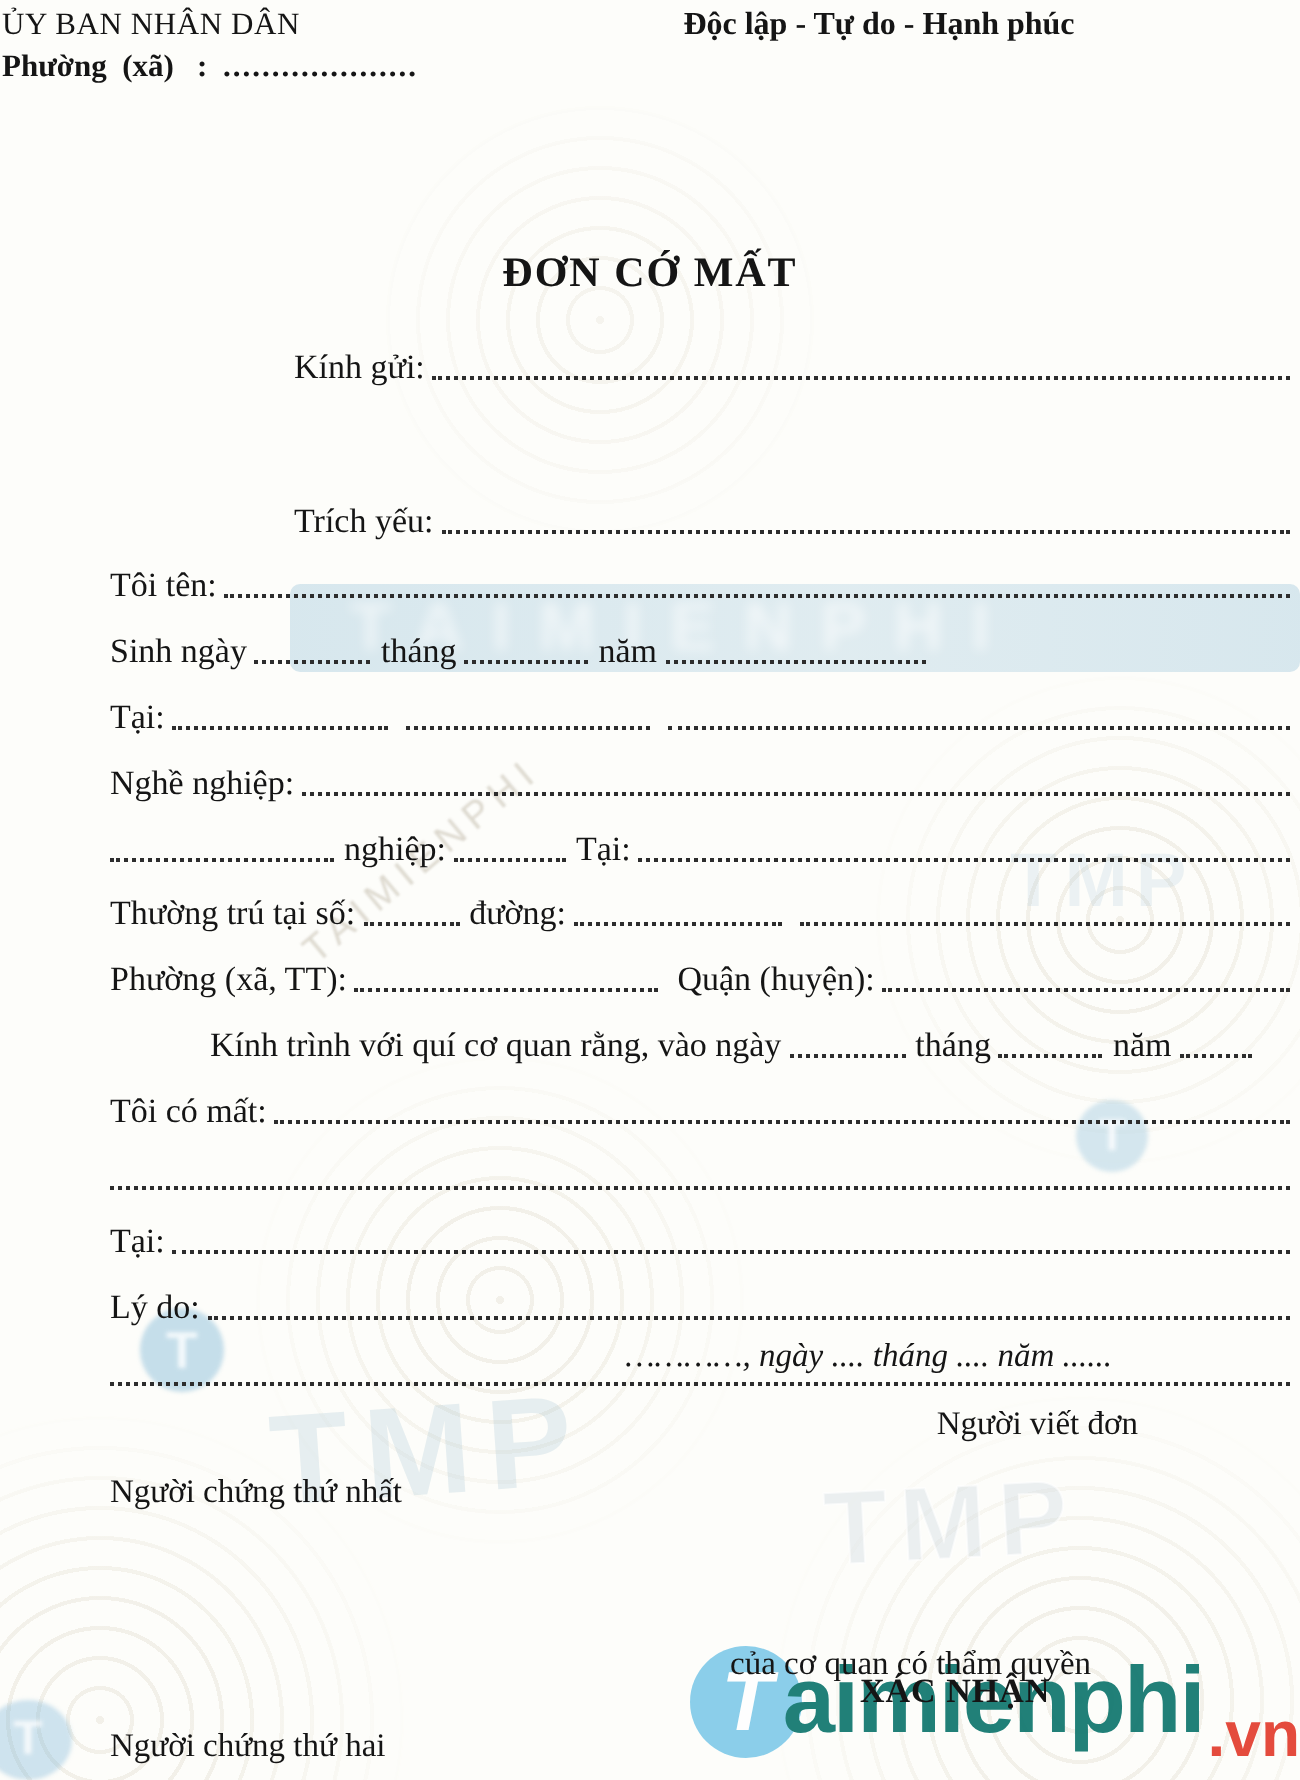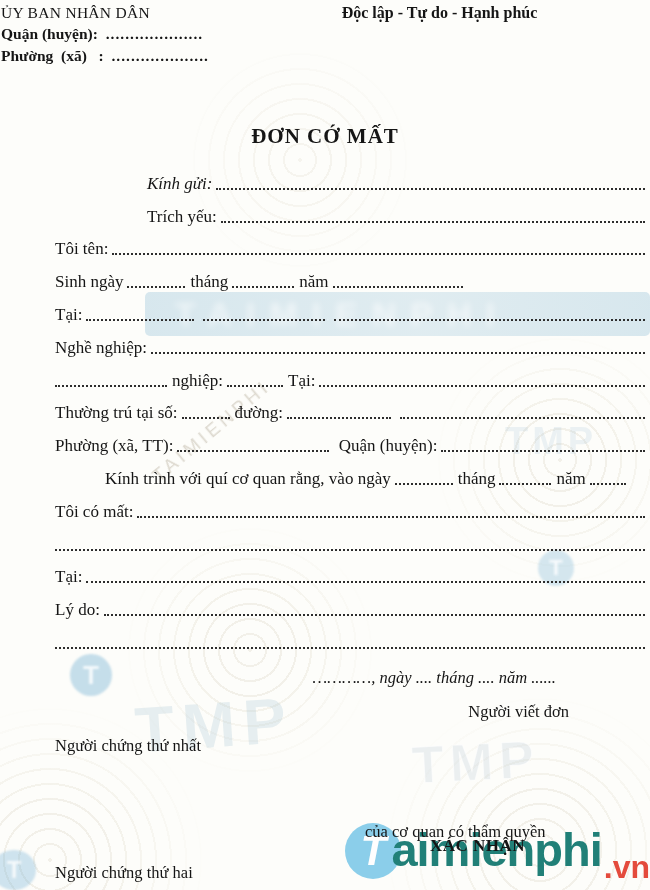--- a/index.html
+++ b/index.html
@@ -90,36 +90,35 @@
   <div class="wm-tmp wm-tmp2">TMP</div>
   <div class="wm-tmp wm-tmp3">TMP</div>
   <div class="wm-diag">TAIMIENPHI</div>
   <div class="wm-circle wm-ct1">T</div>
   <div class="wm-circle wm-ct2">T</div>
   <div class="wm-circle wm-ct3">T</div>
 
   <div class="hdr">
     <div class="hdr-left">
       <div class="hl1">ỦY BAN NHÂN DÂN</div>
-      <div class="hl2"><span>Quận (huyện):  </span><span class="hdots">....................</span></div>
       <div class="hl2"><span>Phường  (xã)   :  </span><span class="hdots">....................</span></div>
     </div>
     <div class="hdr-right">
       <div class="hr2">Độc lập - Tự do - Hạnh phúc</div>
     </div>
   </div>
 
   <h1 class="title">ĐƠN CỚ MẤT</h1>
 
   <div id="form-lines">
-      <div class="line" style="padding-left: 92px; font-style: italic;">
+      <div class="line" style="padding-left: 92px;">
         <span class="lbl">Kính gửi:</span>
         <span class="dots fill"></span>
       </div>
-      <div class="line" style="padding-left: 92px;">
+      <div class="line" style="padding-left: 92px; margin-top: 44px;">
         <span class="lbl">Trích yếu:</span>
         <span class="dots fill"></span>
       </div>
       <div class="line">
         <span class="lbl">Tôi tên:</span>
         <span class="dots fill"></span>
       </div>
       <div class="line">
         <span class="lbl">Sinh ngày</span>
         <span class="dots" style="width: 58px;"></span>

